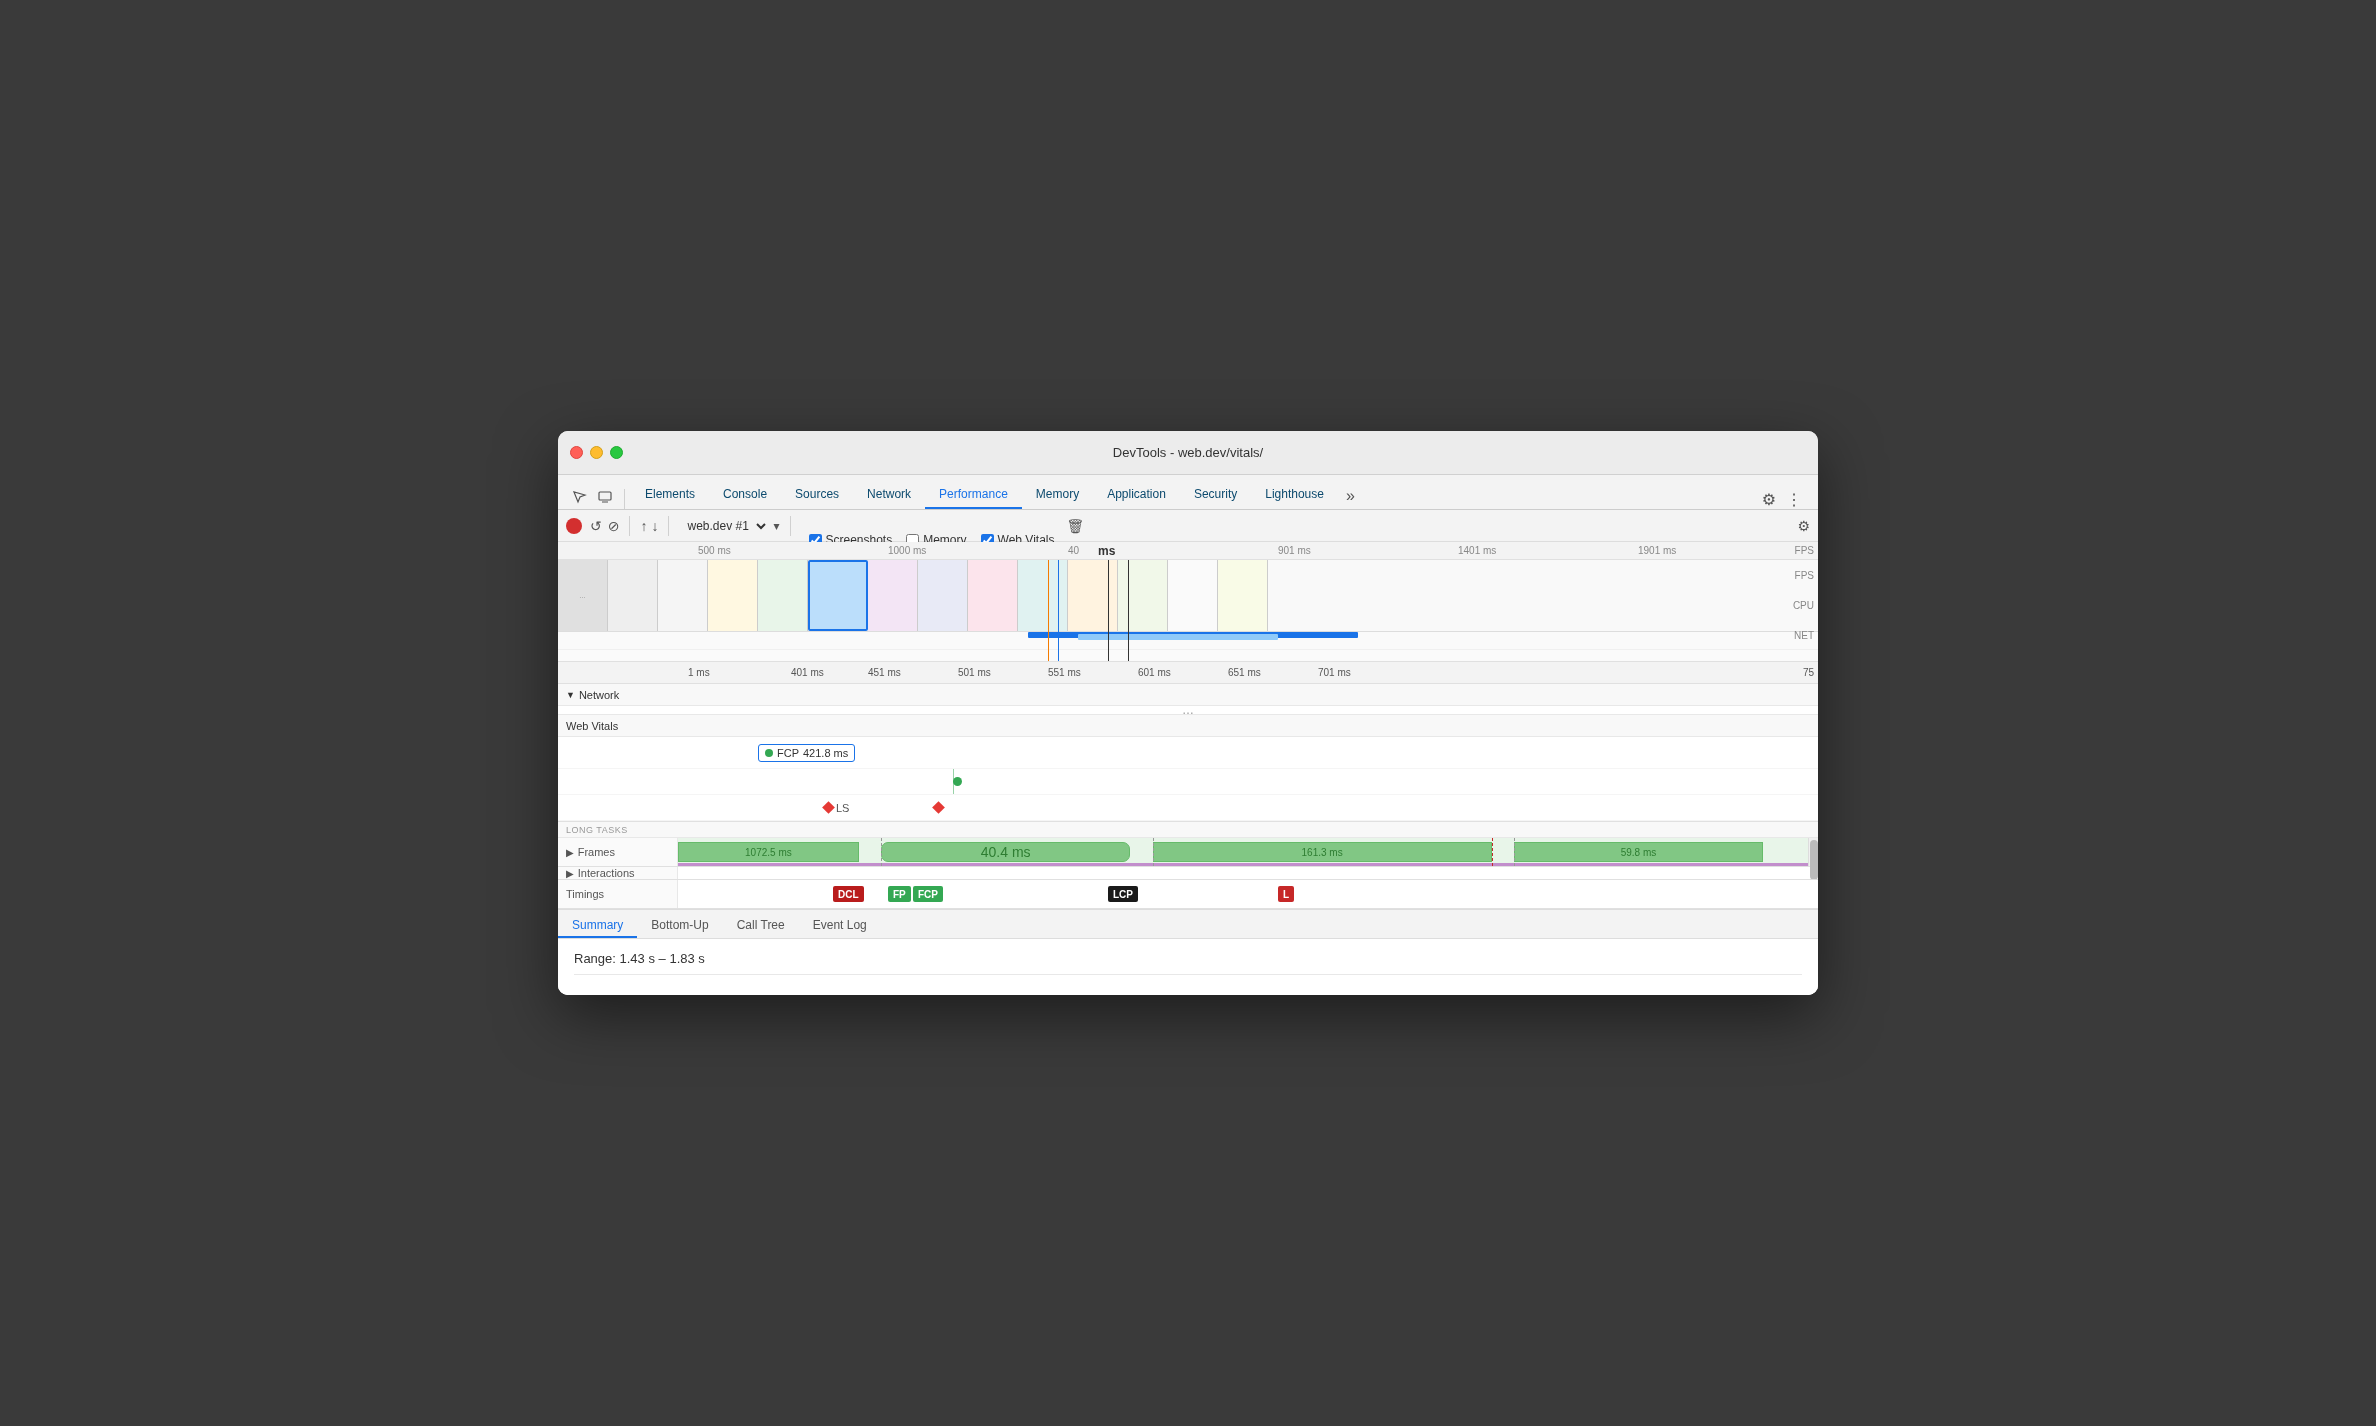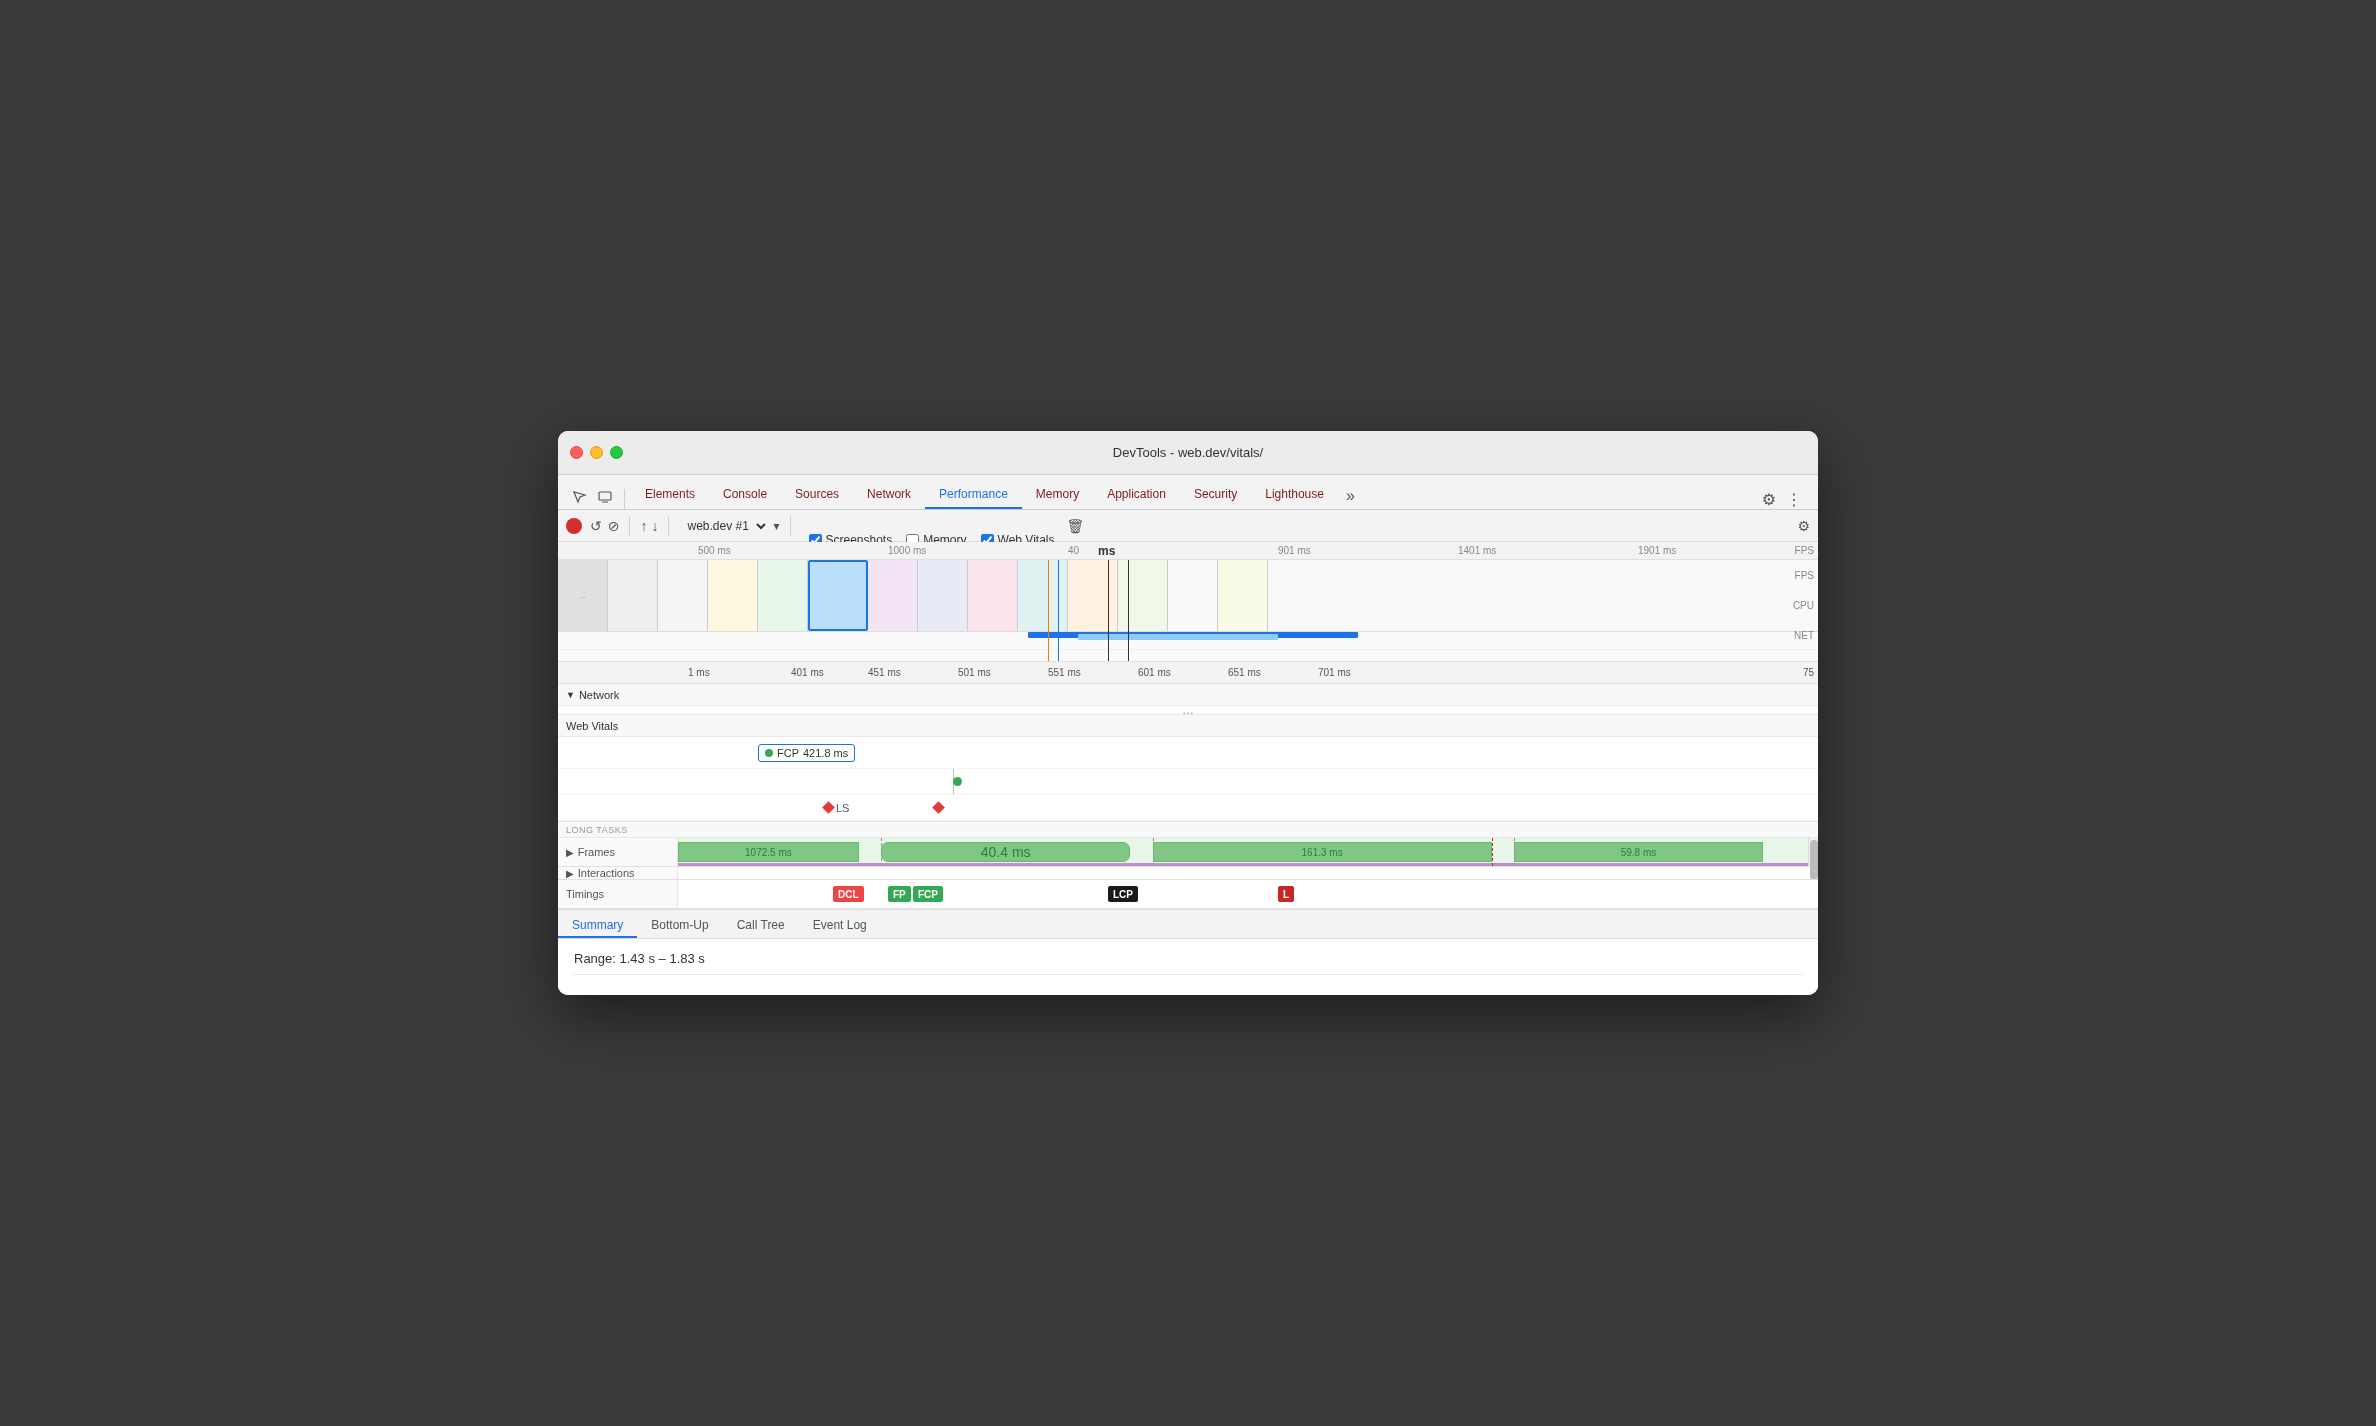--- a/index.html
+++ b/index.html
@@ -75,21 +75,21 @@
       background: #f3f3f3;
       border-bottom: 1px solid #ccc;
       display: flex;
       align-items: flex-end;
       padding: 0 8px;
       height: 35px;
     }
     .nav-tab {
       padding: 6px 14px;
       font-size: 12px;
-      color: #7f1d1d;
+      color: #0c4a6e;
       cursor: pointer;
       border-bottom: 2px solid transparent;
       white-space: nowrap;
     }
     .nav-tab.active {
       color: #1a73e8;
       border-bottom: 2px solid #1a73e8;
       font-weight: 500;
     }
     .more-tabs {
@@ -292,21 +292,21 @@
       transform: translateY(-50%);
       height: 16px;
       padding: 0 5px;
       border-radius: 2px;
       font-size: 10px;
       color: white;
       font-weight: bold;
       display: flex;
       align-items: center;
     }
-    .timing-dcl { background: #ef4444; }
+    .timing-dcl { background: #b91c1c; }
     .timing-fp { background: #34a853; }
     .timing-fcp { background: #34a853; }
     .timing-lcp { background: #1a1a1a; }
     .timing-l { background: #c62828; }
     
     .bottom-tabs {
       background: #f3f3f3;
       border-bottom: 1px solid #ddd;
       border-top: 1px solid #ddd;
       display: flex;

